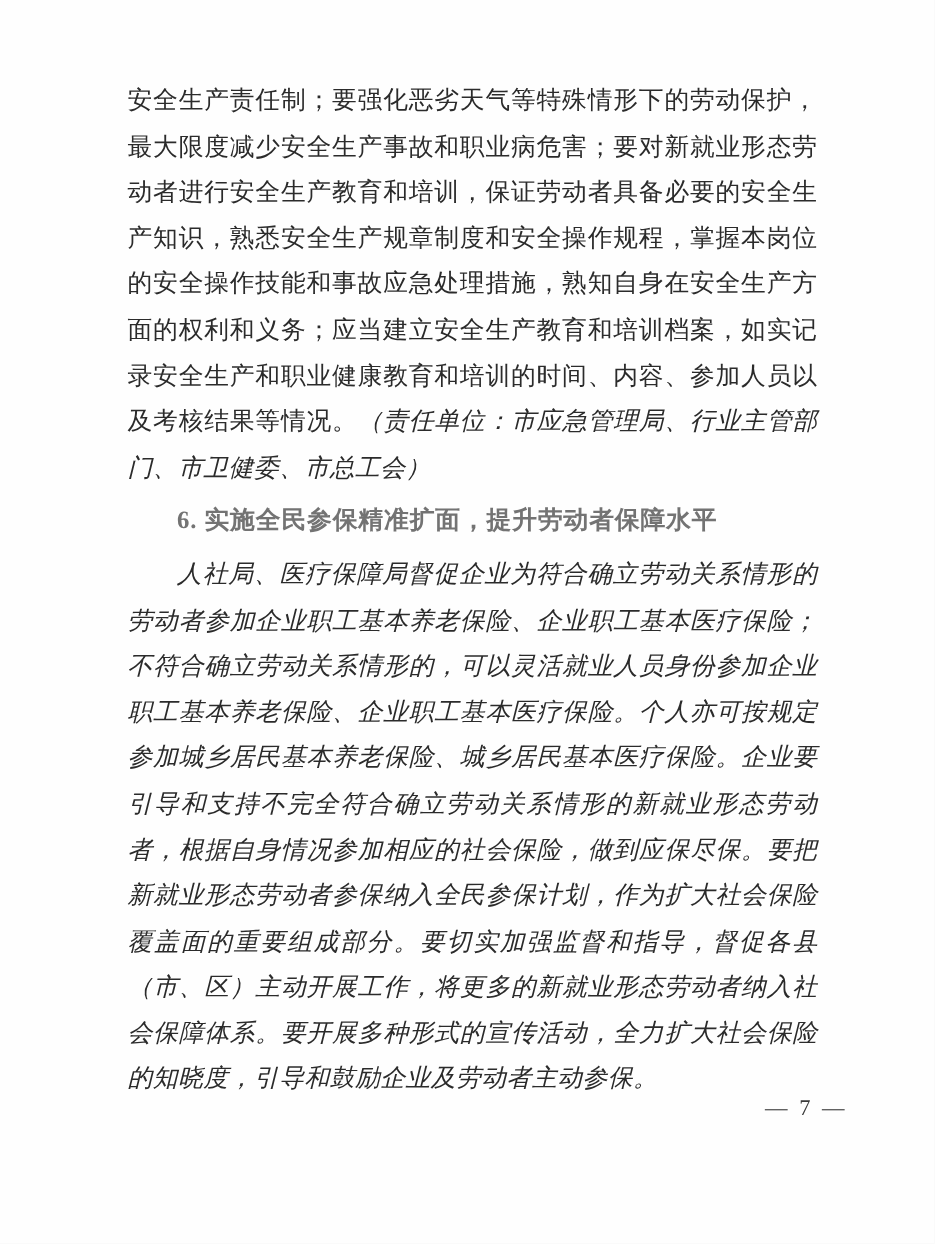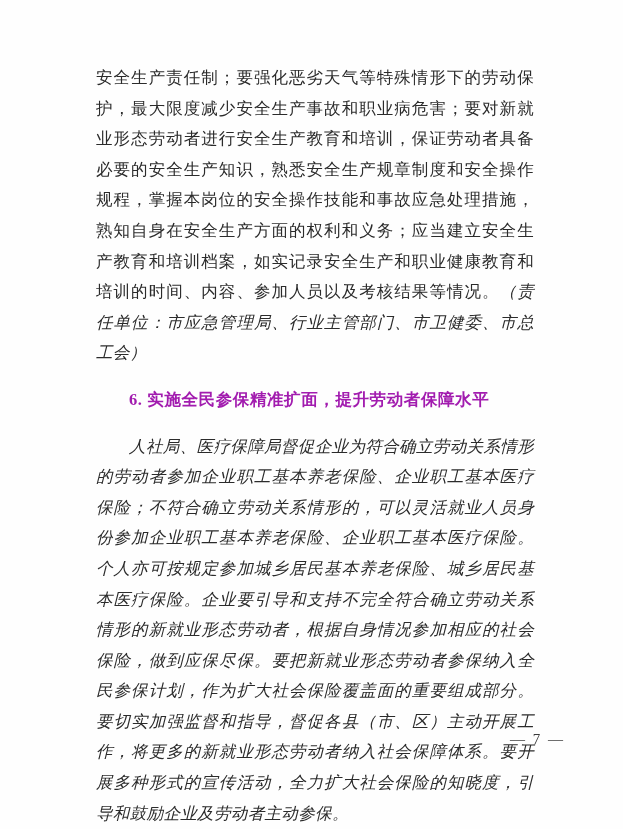--- a/index.html
+++ b/index.html
@@ -13,30 +13,30 @@
     height: 829px;
     margin: 0 auto;
     background: #fefefe;
     box-sizing: border-box;
     padding: 47px 73px 0 80px;
     font-family: "Liberation Serif", "DejaVu Serif", serif;
     color: #2b2b2b;
     overflow: hidden;
   }
   .para {
-    margin: 16px;
+    margin: 5px;
     font-size: 16.5px;
     line-height: 30.6px;
     letter-spacing: 0.35px;
     text-align: justify;
     text-justify: inter-ideograph;
   }
   .para.heading {
     font-weight: bold;
-    color: #a21caf;
+    color: #737373;
     text-indent: 2em;
     letter-spacing: 0.6px;
   }
   .para.indent {
     text-indent: 2em;
     font-style: italic;
   }
   .resp-unit {
     font-style: italic;
   }

